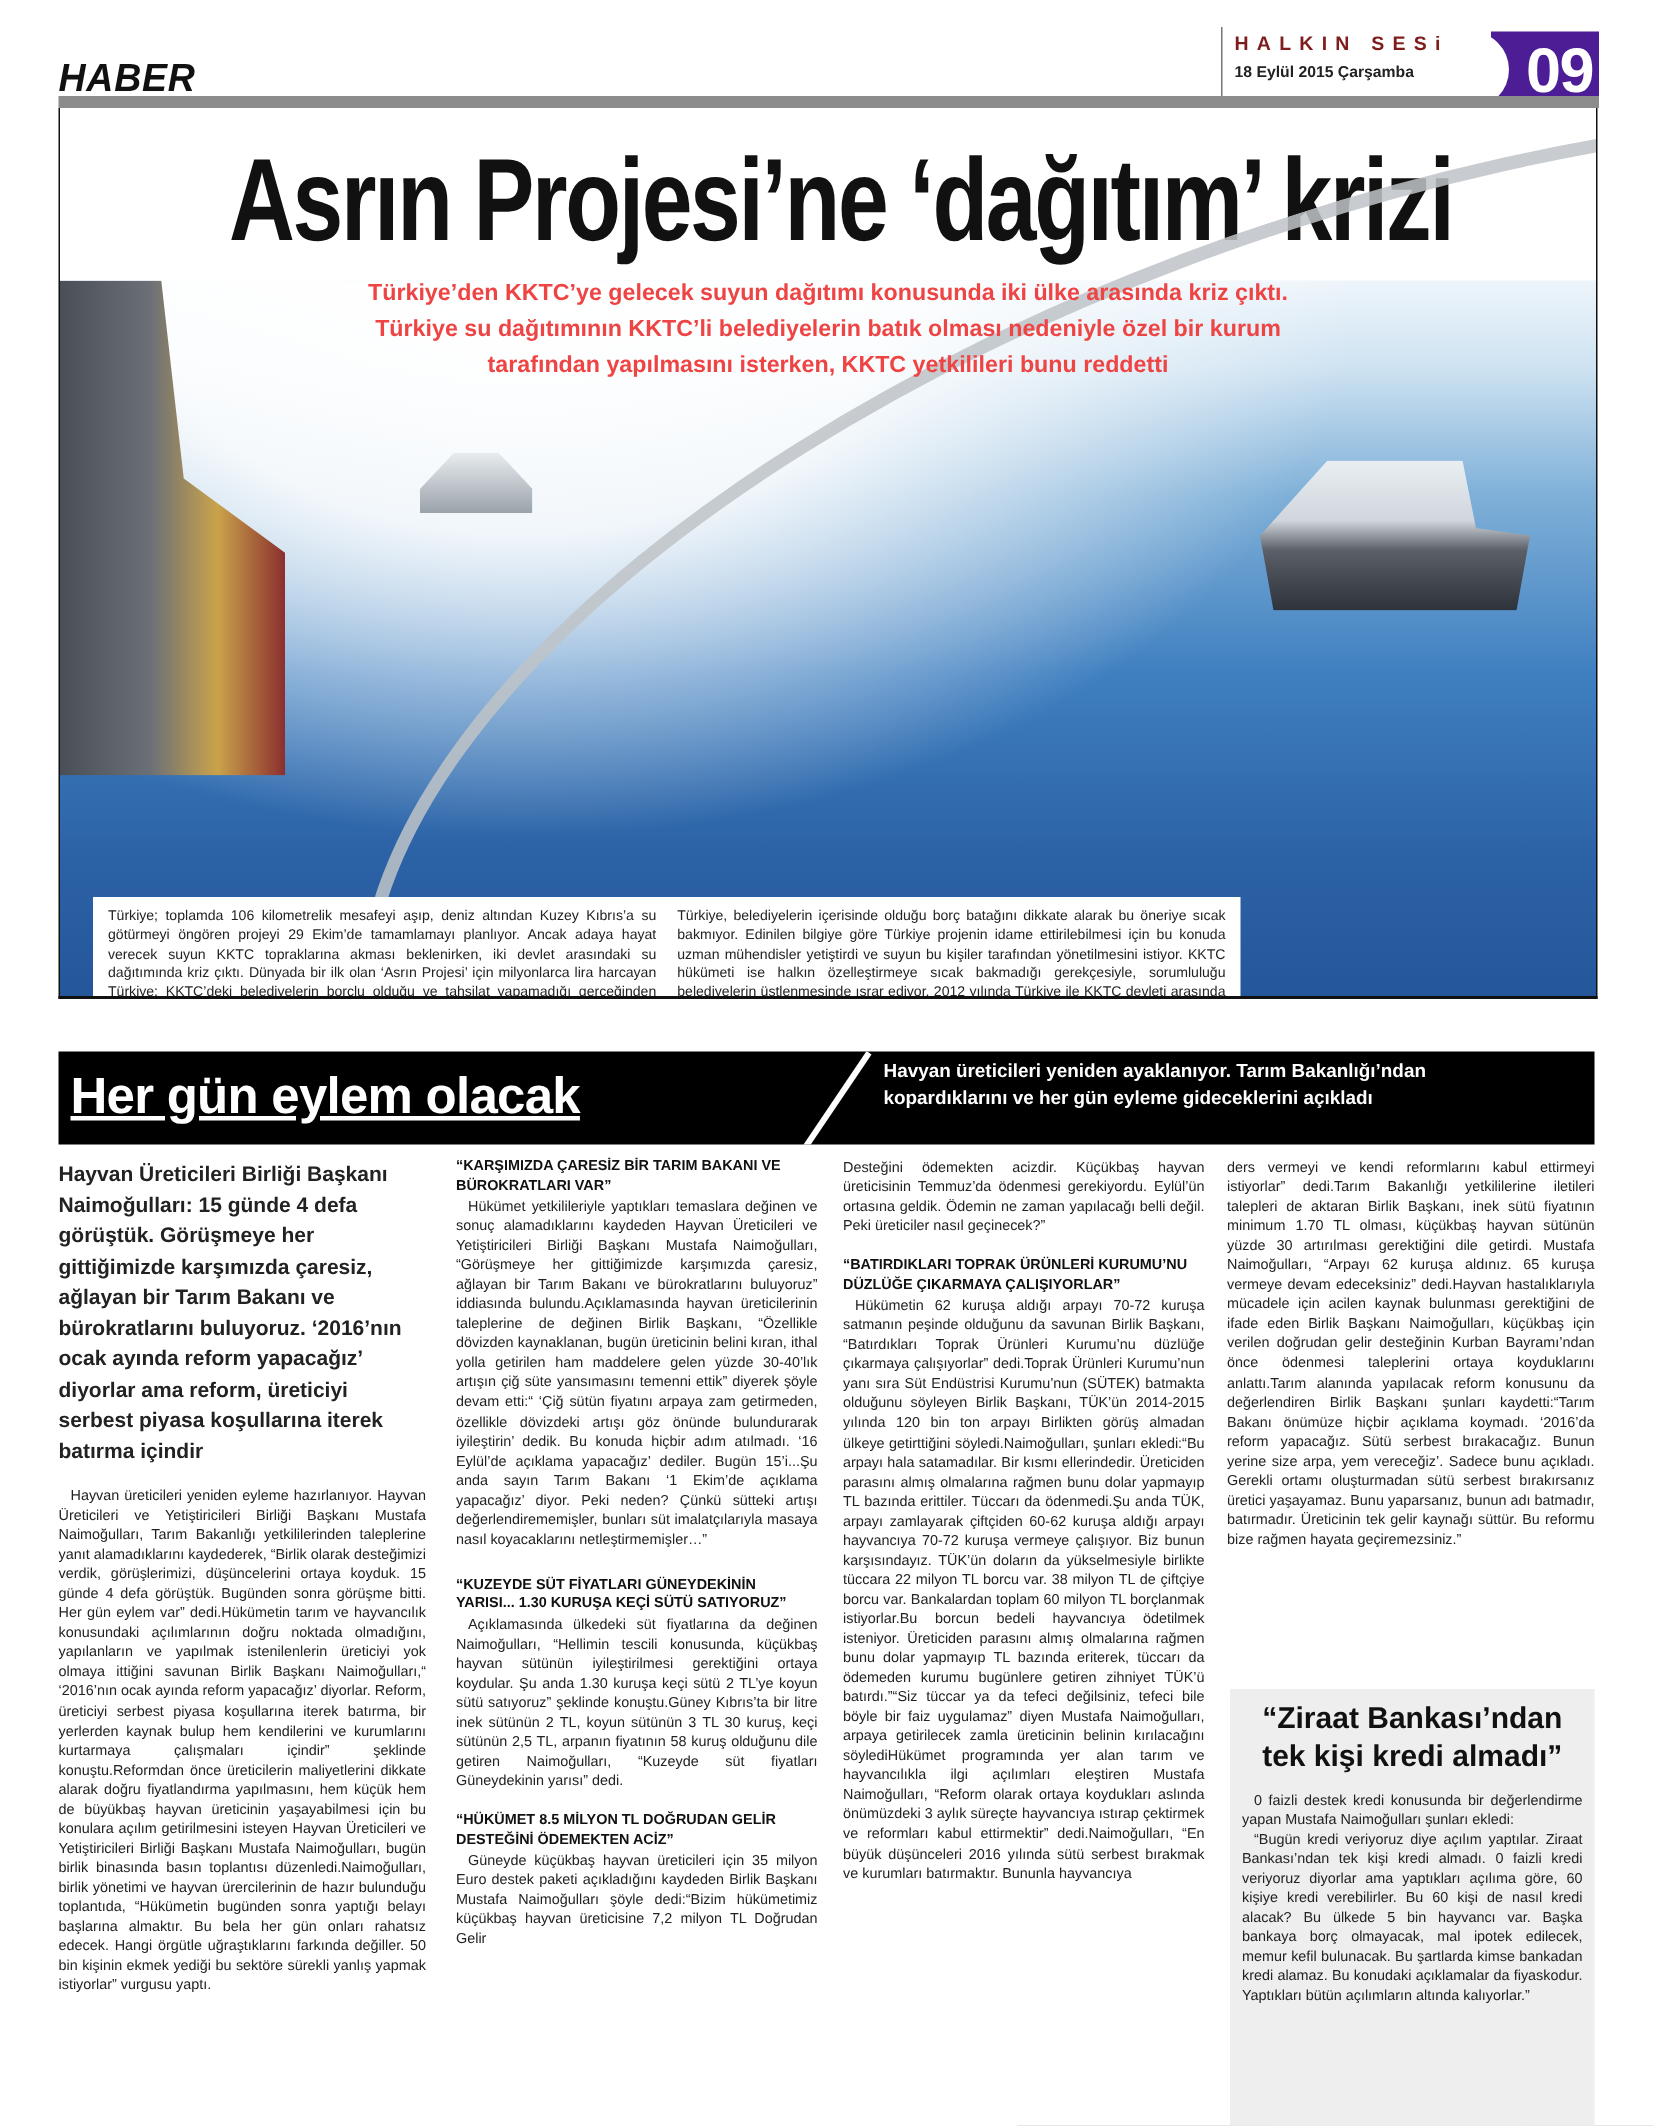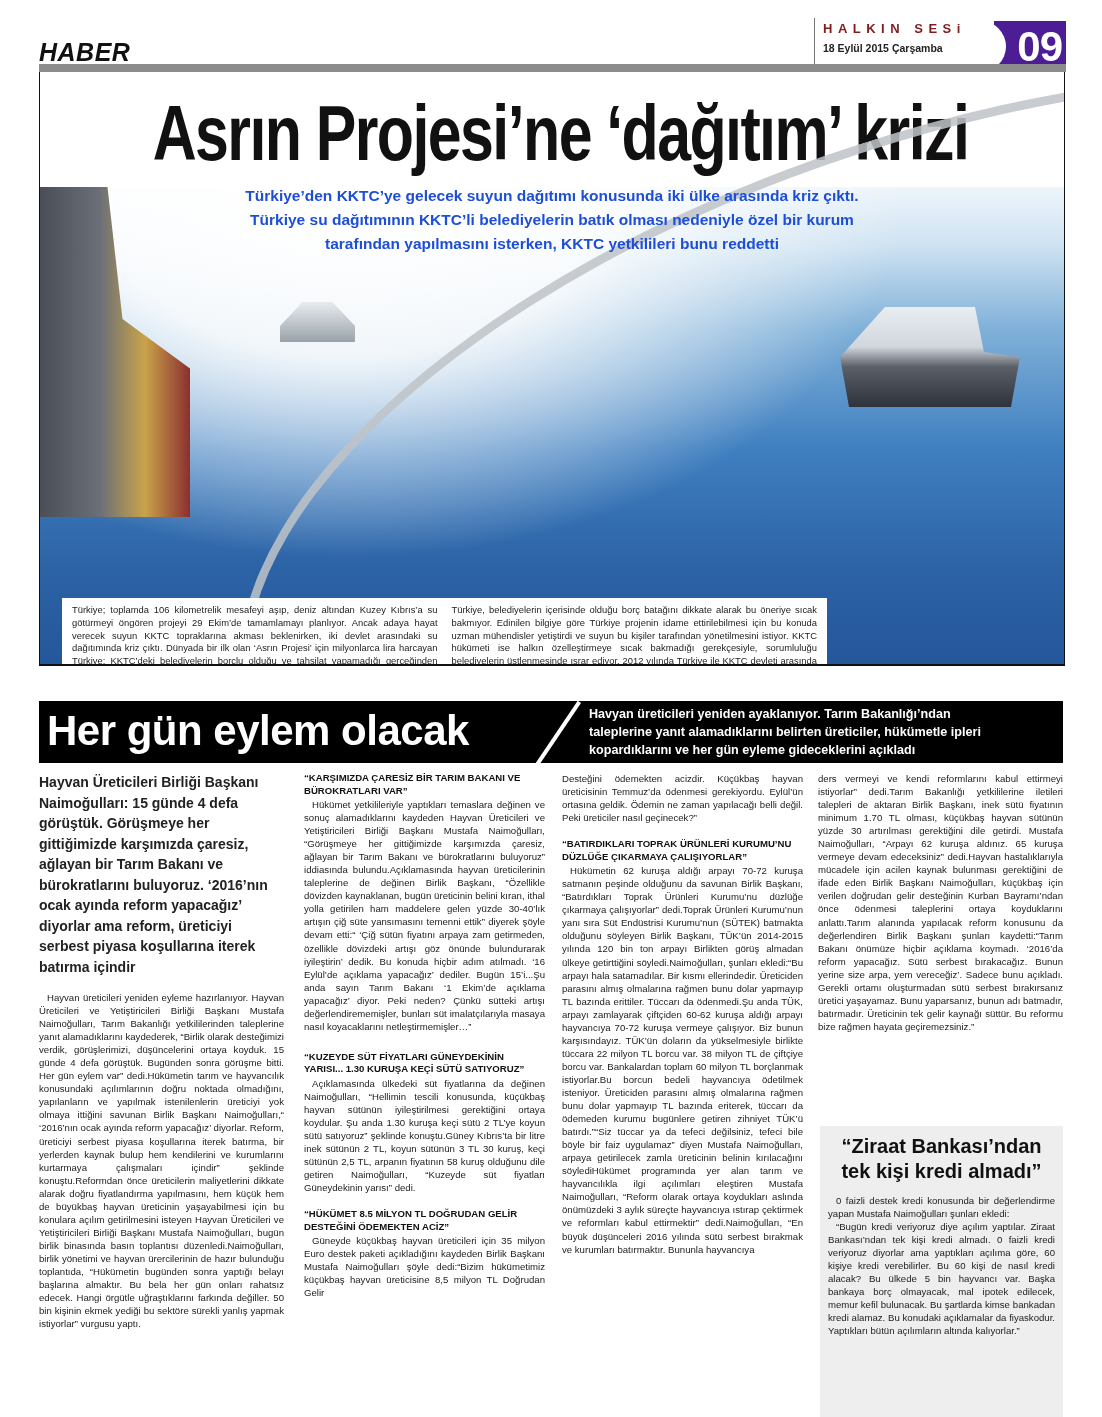--- a/index.html
+++ b/index.html
@@ -67,40 +67,40 @@
   }
   .photo .ship { position: absolute; background: #3a3f48; }
   .photo .ship-left { left: 0; top: 0; width: 150px; height: 330px;
     background: linear-gradient(90deg, #4a4e56, #6b6f77 40%, #c9a34a 70%, #8b2f2f); clip-path: polygon(0 0, 45% 0, 55% 40%, 100% 55%, 100% 100%, 0 100%); }
   .photo .ship-mid { left: 240px; top: 115px; width: 75px; height: 40px;
     background: linear-gradient(180deg, #e8ecef, #9aa2aa); clip-path: polygon(30% 0, 70% 0, 100% 60%, 100% 100%, 0 100%, 0 60%); }
   .photo .ship-right { left: 800px; top: 120px; width: 180px; height: 100px;
     background: linear-gradient(180deg, #e9eef2 0%, #d0d6dc 40%, #5a5f68 60%, #2e323a 100%); clip-path: polygon(25% 0, 75% 0, 80% 45%, 100% 50%, 95% 100%, 5% 100%, 0 50%); }
   .deck {
     position: absolute; left: 0; top: 112px; width: 1024px; text-align: center; z-index: 2;
-    font-family: "Liberation Sans", sans-serif; font-weight: 700; font-size: 15.5px; line-height: 24px; color: #1d4ed8;
+    font-family: "Liberation Sans", sans-serif; font-weight: 700; font-size: 15.5px; line-height: 24px; color: #ef4444;
   }
   .deck div { white-space: nowrap; }
   .intro-box {
     position: absolute; left: 22px; top: 411px; width: 765px; height: 165px; background: #ffffff; z-index: 2;
     display: flex; gap: 14px; padding: 6px 10px; box-sizing: border-box;
   }
   .intro-box p {
     margin: 0; flex: 1; font-family: "Liberation Sans", sans-serif; font-size: 9.4px; line-height: 12.8px;
     text-align: justify; color: #222;
   }
   
   .banner {
     position: absolute; left: 39px; top: 701px; width: 1024px; height: 62px; background: #000;
     overflow: hidden;
   }
   .banner-title {
     position: absolute; left: 8px; top: 2px; color: #fff;
-    font-family: "Liberation Sans", sans-serif; font-weight: 700; font-size: 42px; line-height: 56px;
-    letter-spacing: -0.5px; white-space: nowrap;
+    font-family: "Liberation Sans", sans-serif; font-weight: 700; font-size: 34px; line-height: 56px;
+    letter-spacing: -0.5px; white-space: nowrap; text-decoration: underline;
   }
   .banner-slash {
     position: absolute; left: 516px; top: -6px; width: 4px; height: 80px; background: #fff;
     transform: rotate(34deg);
   }
   .banner-deck {
     position: absolute; left: 550px; top: 4px; width: 470px; color: #fff;
     font-family: "Liberation Sans", sans-serif; font-weight: 700; font-size: 12.6px; line-height: 18px;
   }
   .banner-deck div { white-space: nowrap; }
@@ -164,37 +164,36 @@
     <div>Türkiye su dağıtımının KKTC’li belediyelerin batık olması nedeniyle özel bir kurum</div>
     <div>tarafından yapılmasını isterken, KKTC yetkilileri bunu reddetti</div>
   </div>
 </div>
 
 <div class="banner">
   <div class="banner-title">Her gün eylem olacak</div>
   <div class="banner-slash"></div>
   <div class="banner-deck">
     <div>Havyan üreticileri yeniden ayaklanıyor. Tarım Bakanlığı’ndan</div>
-    <div>taleplerine yanıt alamadıklarını belirten üreticiler, hükümetle ipleri</div>
     <div>kopardıklarını ve her gün eyleme gideceklerini açıkladı</div>
   </div>
 </div>
 
 <div class="col col1">
   <div class="summary">Hayvan Üreticileri Birliği Başkanı Naimoğulları: 15 günde 4 defa görüştük. Görüşmeye her gittiğimizde karşımızda çaresiz, ağlayan bir Tarım Bakanı ve bürokratlarını buluyoruz. ‘2016’nın ocak ayında reform yapacağız’ diyorlar ama  reform, üreticiyi serbest piyasa koşullarına iterek batırma içindir</div>
   <p>Hayvan üreticileri yeniden eyleme hazırlanıyor. Hayvan Üreticileri ve Yetiştiricileri Birliği Başkanı Mustafa Naimoğulları, Tarım Bakanlığı yetkililerinden taleplerine yanıt alamadıklarını kaydederek, “Birlik olarak desteğimizi verdik, görüşlerimizi, düşüncelerini ortaya koyduk. 15 günde 4 defa görüştük. Bugünden sonra görüşme bitti. Her gün eylem var” dedi.Hükümetin tarım ve hayvancılık konusundaki açılımlarının doğru noktada olmadığını, yapılanların ve yapılmak istenilenlerin üreticiyi yok olmaya ittiğini savunan Birlik Başkanı Naimoğulları,“ ‘2016’nın ocak ayında reform yapacağız’ diyorlar. Reform, üreticiyi serbest piyasa koşullarına iterek batırma, bir yerlerden kaynak bulup hem kendilerini ve kurumlarını kurtarmaya çalışmaları içindir” şeklinde konuştu.Reformdan önce üreticilerin maliyetlerini dikkate alarak doğru fiyatlandırma yapılmasını, hem küçük hem de büyükbaş hayvan üreticinin yaşayabilmesi için bu konulara açılım getirilmesini isteyen Hayvan Üreticileri ve Yetiştiricileri Birliği Başkanı Mustafa Naimoğulları, bugün birlik binasında basın toplantısı düzenledi.Naimoğulları, birlik yönetimi ve hayvan ürercilerinin de hazır bulunduğu toplantıda, “Hükümetin bugünden sonra yaptığı belayı başlarına almaktır. Bu bela her gün onları rahatsız edecek. Hangi örgütle uğraştıklarını farkında değiller. 50 bin kişinin ekmek yediği bu sektöre sürekli yanlış yapmak istiyorlar” vurgusu yaptı.</p>
 </div>
 
 <div class="col col2">
   <h4 style="margin-top:0">“KARŞIMIZDA ÇARESİZ BİR TARIM BAKANI VE BÜROKRATLARI VAR”</h4>
   <p>Hükümet yetkilileriyle yaptıkları temaslara değinen ve sonuç alamadıklarını kaydeden Hayvan Üreticileri ve Yetiştiricileri Birliği Başkanı Mustafa Naimoğulları, “Görüşmeye her gittiğimizde karşımızda çaresiz, ağlayan bir Tarım Bakanı ve bürokratlarını buluyoruz” iddiasında bulundu.Açıklamasında hayvan üreticilerinin taleplerine de değinen Birlik Başkanı, “Özellikle dövizden kaynaklanan, bugün üreticinin belini kıran, ithal yolla getirilen ham maddelere gelen yüzde 30-40’lık artışın çiğ süte yansımasını temenni ettik” diyerek şöyle devam etti:“ ‘Çiğ sütün fiyatını arpaya zam getirmeden, özellikle dövizdeki artışı göz önünde bulundurarak iyileştirin’ dedik. Bu konuda hiçbir adım atılmadı. ‘16 Eylül’de açıklama yapacağız’ dediler. Bugün 15’i...Şu anda sayın Tarım Bakanı ‘1 Ekim’de açıklama yapacağız’ diyor. Peki neden? Çünkü sütteki artışı değerlendirememişler, bunları süt imalatçılarıyla masaya nasıl koyacaklarını netleştirmemişler…”</p>
   <h4 style="margin-top:18px">“KUZEYDE SÜT FİYATLARI GÜNEYDEKİNİN YARISI... 1.30 KURUŞA KEÇİ SÜTÜ SATIYORUZ”</h4>
   <p>Açıklamasında ülkedeki süt fiyatlarına da değinen Naimoğulları, “Hellimin tescili konusunda, küçükbaş hayvan sütünün iyileştirilmesi gerektiğini ortaya koydular. Şu anda 1.30 kuruşa keçi sütü 2 TL’ye koyun sütü satıyoruz” şeklinde konuştu.Güney Kıbrıs’ta bir litre inek sütünün 2 TL, koyun sütünün 3 TL 30 kuruş, keçi sütünün 2,5 TL, arpanın fiyatının 58 kuruş olduğunu dile getiren Naimoğulları, “Kuzeyde süt fiyatları Güneydekinin yarısı” dedi.</p>
   <h4 style="margin-top:14px">“HÜKÜMET 8.5 MİLYON TL DOĞRUDAN GELİR DESTEĞİNİ ÖDEMEKTEN ACİZ”</h4>
-  <p>Güneyde küçükbaş hayvan üreticileri için 35 milyon Euro destek paketi açıkladığını kaydeden Birlik Başkanı Mustafa Naimoğulları şöyle dedi:“Bizim hükümetimiz küçükbaş hayvan üreticisine 8,5 milyon TL Doğrudan Gelir</p>
+  <p>Güneyde küçükbaş hayvan üreticileri için 35 milyon Euro destek paketi açıkladığını kaydeden Birlik Başkanı Mustafa Naimoğulları şöyle dedi:“Bizim hükümetimiz küçükbaş hayvan üreticisine 7,2 milyon TL Doğrudan Gelir</p>
 </div>
 
 <div class="col col3">
   <p style="text-indent:0">Desteğini ödemekten acizdir. Küçükbaş hayvan üreticisinin Temmuz’da ödenmesi gerekiyordu. Eylül’ün ortasına geldik. Ödemin ne zaman yapılacağı belli değil. Peki üreticiler nasıl geçinecek?”</p>
   <h4 style="margin-top:14px">“BATIRDIKLARI TOPRAK ÜRÜNLERİ KURUMU’NU DÜZLÜĞE ÇIKARMAYA ÇALIŞIYORLAR”</h4>
   <p>Hükümetin 62 kuruşa aldığı arpayı 70-72 kuruşa satmanın peşinde olduğunu da savunan Birlik Başkanı, “Batırdıkları Toprak Ürünleri Kurumu’nu düzlüğe çıkarmaya çalışıyorlar” dedi.Toprak Ürünleri Kurumu’nun yanı sıra Süt Endüstrisi Kurumu’nun (SÜTEK) batmakta olduğunu söyleyen Birlik Başkanı, TÜK’ün 2014-2015 yılında 120 bin ton arpayı Birlikten görüş almadan ülkeye getirttiğini söyledi.Naimoğulları, şunları ekledi:“Bu arpayı hala satamadılar. Bir kısmı ellerindedir. Üreticiden parasını almış olmalarına rağmen bunu dolar yapmayıp TL bazında erittiler. Tüccarı da ödenmedi.Şu anda TÜK, arpayı zamlayarak çiftçiden 60-62 kuruşa aldığı arpayı hayvancıya 70-72 kuruşa vermeye çalışıyor. Biz bunun karşısındayız. TÜK’ün doların da yükselmesiyle birlikte tüccara 22 milyon TL borcu var. 38 milyon TL de çiftçiye borcu var. Bankalardan toplam 60 milyon TL borçlanmak istiyorlar.Bu borcun bedeli hayvancıya ödetilmek isteniyor. Üreticiden parasını almış olmalarına rağmen bunu dolar yapmayıp TL bazında eriterek, tüccarı da ödemeden kurumu bugünlere getiren zihniyet TÜK’ü batırdı.”“Siz tüccar ya da tefeci değilsiniz, tefeci bile böyle bir faiz uygulamaz” diyen Mustafa Naimoğulları, arpaya getirilecek zamla üreticinin belinin kırılacağını söylediHükümet programında yer alan tarım ve hayvancılıkla ilgi açılımları eleştiren Mustafa Naimoğulları, “Reform olarak ortaya koydukları aslında önümüzdeki 3 aylık süreçte hayvancıya ıstırap çektirmek ve reformları kabul ettirmektir” dedi.Naimoğulları, “En büyük düşünceleri 2016 yılında sütü serbest bırakmak ve kurumları batırmaktır. Bununla hayvancıya</p>
 </div>
 
 <div class="col col4">
   <p style="text-indent:0">ders vermeyi ve kendi reformlarını kabul ettirmeyi istiyorlar” dedi.Tarım Bakanlığı yetkililerine iletileri talepleri de aktaran Birlik Başkanı, inek sütü fiyatının minimum 1.70 TL olması, küçükbaş hayvan sütünün yüzde 30 artırılması gerektiğini dile getirdi. Mustafa Naimoğulları, “Arpayı 62 kuruşa aldınız. 65 kuruşa vermeye devam edeceksiniz” dedi.Hayvan hastalıklarıyla mücadele için acilen kaynak bulunması gerektiğini de ifade eden Birlik Başkanı Naimoğulları, küçükbaş için verilen doğrudan gelir desteğinin Kurban Bayramı’ndan önce ödenmesi taleplerini ortaya koyduklarını anlattı.Tarım alanında yapılacak reform konusunu da değerlendiren Birlik Başkanı şunları kaydetti:“Tarım Bakanı önümüze hiçbir açıklama koymadı. ‘2016’da reform yapacağız. Sütü serbest bırakacağız. Bunun yerine size arpa, yem vereceğiz’. Sadece bunu açıkladı.  Gerekli ortamı oluşturmadan sütü serbest bırakırsanız üretici yaşayamaz. Bunu yaparsanız, bunun adı batmadır, batırmadır. Üreticinin tek gelir kaynağı süttür. Bu reformu bize rağmen hayata geçiremezsiniz.”</p>

